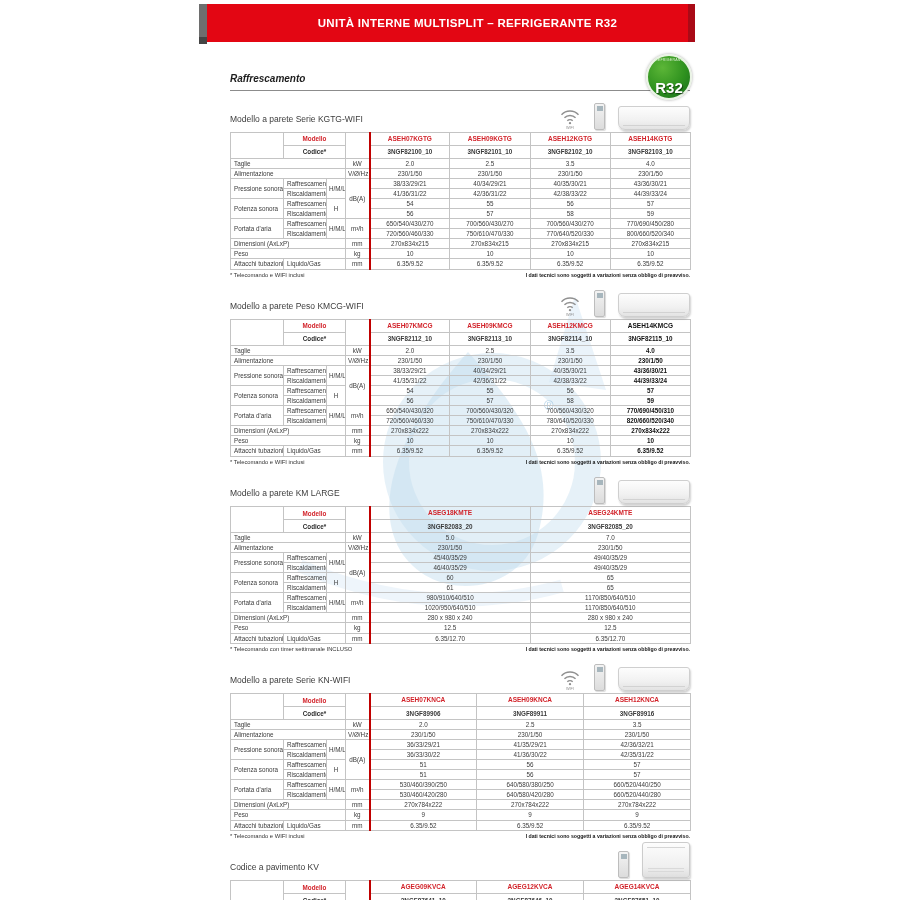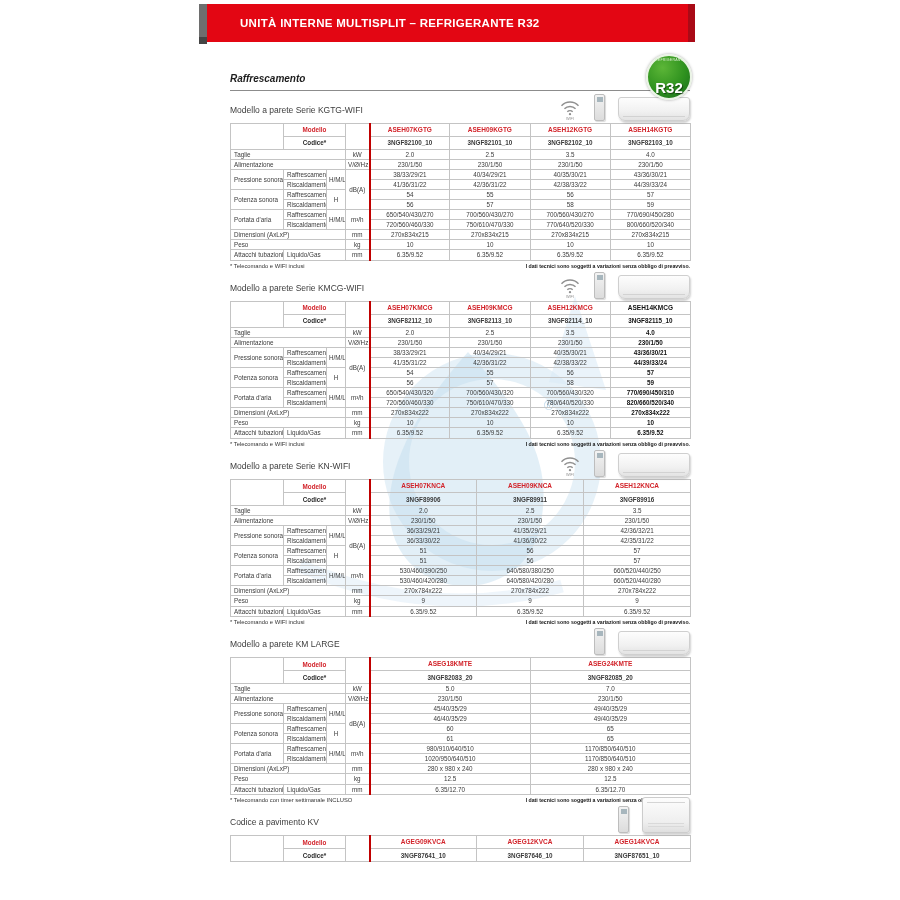--- a/index.html
+++ b/index.html
@@ -9,34 +9,34 @@
   }
   
   .watermark{position:absolute;left:0;top:0;z-index:0;pointer-events:none;}
   
   .side-strip{position:absolute;left:199px;top:4px;width:8px;height:33px;background:#6e6e6e;z-index:2;}
   .side-cap{position:absolute;left:199px;top:37px;width:8px;height:7px;background:#454545;z-index:2;}
   
   .banner{position:absolute;left:207px;top:4px;width:488px;height:38px;background:#e30613;z-index:2;}
   .banner-cap{position:absolute;right:0;top:0;width:7px;height:100%;background:#a90a16;}
   .banner-title{display:block;line-height:38px;padding-left:33px;color:#ffffff;
-    font-weight:bold;font-size:11.5px;letter-spacing:.3px;}
+    font-weight:bold;font-size:11.5px;letter-spacing:.3px;text-align:center;}
   
   .content{position:absolute;left:230px;top:60px;width:460px;z-index:1;}
   .char-row{position:relative;border-bottom:1.5px solid #8c8c8c;padding-bottom:4px;margin-top:8px;}
   .char-title{font-style:italic;font-weight:bold;font-size:10px;color:#1d1d1d;}
   
   .r32-badge{position:absolute;right:-2px;top:-14px;width:42px;height:42px;border-radius:50%;
     background:radial-gradient(circle at 35% 28%, #5cb637 0%, #2f921f 55%, #156a1a 100%);
     border:2px solid #e9f3e4;box-shadow:0 0 3px rgba(0,0,0,.35);
     display:flex;flex-direction:column;align-items:center;justify-content:center;z-index:3;gap:16px;}
   .r32-small{font-size:3.6px;color:#d8efcf;letter-spacing:.2px;line-height:1;margin-bottom:1px;}
   .r32-big{font-size:15px;font-weight:bold;color:#ffffff;line-height:1;text-shadow:1px 1px 1px rgba(0,0,0,.5);}
   
-  .section{margin-top:6px;}
+  .section{margin-top:15px;}
   .sec-head{position:relative;height:26px;}
   .sec-title{position:absolute;left:0;bottom:8px;font-size:8.5px;color:#3c3c3c;}
   .sec-icons{position:absolute;right:0;bottom:2px;display:flex;align-items:flex-end;gap:13px;}
   
   .wifi-wrap{display:flex;flex-direction:column;align-items:center;}
   .wifi-label{font-size:3.8px;color:#8f8f8f;margin-top:1px;}
   
   .remote{width:9px;height:25px;background:linear-gradient(180deg,#f3f3f3,#dcdcdc);
     border:1px solid #bdbdbd;border-radius:2px;position:relative;box-shadow:1px 1px 1px rgba(0,0,0,.15);}
   .remote-screen{position:absolute;top:2px;left:1.5px;right:1.5px;height:5px;background:#a7b6bd;}
@@ -237,21 +237,21 @@
             </tr>
           </tbody>
         </table>
         <div class="sec-foot">
           <span class="footnote">* Telecomando e WIFI inclusi</span>
           <span class="tech-note">I dati tecnici sono soggetti a variazioni senza obbligo di preavviso.</span>
         </div>
       </div>
       <div class="section">
         <div class="sec-head">
-          <div class="sec-title">Modello a parete Serie KMCG-WIFI</div>
+          <div class="sec-title">Modello a parete Peso KMCG-WIFI</div>
           <div class="sec-icons">
             <div class="wifi-wrap">
               <svg width="22" height="17" viewBox="0 0 24 19">
                 <path d="M2.5 7.5 a13 13 0 0 1 19 0" stroke="#909090" stroke-width="1.6" fill="none"></path>
                 <path d="M5.8 11 a8.5 8.5 0 0 1 12.4 0" stroke="#909090" stroke-width="1.6" fill="none"></path>
                 <path d="M9 14.2 a4.3 4.3 0 0 1 6 0" stroke="#909090" stroke-width="1.6" fill="none"></path>
                 <circle cx="12" cy="17" r="1.3" fill="#909090"></circle>
               </svg>
               <span class="wifi-label">WIFI</span>
             </div>
@@ -379,20 +379,130 @@
               <td>mm</td>
               <td class="val redL">6.35/9.52</td>
               <td class="val">6.35/9.52</td>
               <td class="val">6.35/9.52</td>
               <td class="val hl">6.35/9.52</td>
             </tr>
           </tbody>
         </table>
         <div class="sec-foot">
           <span class="footnote">* Telecomando e WIFI inclusi</span>
+          <span class="tech-note">I dati tecnici sono soggetti a variazioni senza obbligo di preavviso.</span>
+        </div>
+      </div>
+      <div class="section">
+        <div class="sec-head">
+          <div class="sec-title">Modello a parete KM LARGE</div>
+          <div class="sec-icons">
+            <div class="remote">
+              <div class="remote-screen"></div>
+            </div>
+            <div class="unit-wall">
+              <div class="unit-vent"></div>
+            </div>
+          </div>
+        </div>
+        <table class="spec">
+          <colgroup>
+            <col style="width: 53px;">
+            <col style="width: 43px;">
+            <col style="width: 19px;">
+            <col style="width: 24px;">
+            <col style="width: 160.5px;">
+            <col style="width: 160.5px;">
+          </colgroup>
+          <tbody>
+            <tr>
+              <td rowspan="2"></td>
+              <td class="hdrlab" colspan="2">Modello</td>
+              <td rowspan="2"></td>
+              <td class="mdl redL">ASEG18KMTE</td>
+              <td class="mdl">ASEG24KMTE</td>
+            </tr>
+            <tr>
+              <td class="hdrlab2" colspan="2">Codice*</td>
+              <td class="code redL">3NGF82083_20</td>
+              <td class="code">3NGF82085_20</td>
+            </tr>
+            <tr>
+              <td class="lab" colspan="3">Taglie</td>
+              <td>kW</td>
+              <td class="val redL">5.0</td>
+              <td class="val">7.0</td>
+            </tr>
+            <tr>
+              <td class="lab" colspan="3">Alimentazione</td>
+              <td>V/Ø/Hz</td>
+              <td class="val redL">230/1/50</td>
+              <td class="val">230/1/50</td>
+            </tr>
+            <tr>
+              <td class="lab" rowspan="2">Pressione sonora</td>
+              <td class="lab">Raffrescamento</td>
+              <td rowspan="2">H/M/L/Q</td>
+              <td rowspan="4">dB(A)</td>
+              <td class="val redL">45/40/35/29</td>
+              <td class="val">49/40/35/29</td>
+            </tr>
+            <tr>
+              <td class="lab">Riscaldamento</td>
+              <td class="val redL">46/40/35/29</td>
+              <td class="val">49/40/35/29</td>
+            </tr>
+            <tr>
+              <td class="lab" rowspan="2">Potenza sonora</td>
+              <td class="lab">Raffrescamento</td>
+              <td rowspan="2">H</td>
+              <td class="val redL">60</td>
+              <td class="val">65</td>
+            </tr>
+            <tr>
+              <td class="lab">Riscaldamento</td>
+              <td class="val redL">61</td>
+              <td class="val">65</td>
+            </tr>
+            <tr>
+              <td class="lab" rowspan="2">Portata d'aria</td>
+              <td class="lab">Raffrescamento</td>
+              <td rowspan="2">H/M/L/Q</td>
+              <td rowspan="2">m³/h</td>
+              <td class="val redL">980/910/640/510</td>
+              <td class="val">1170/850/640/510</td>
+            </tr>
+            <tr>
+              <td class="lab">Riscaldamento</td>
+              <td class="val redL">1020/950/640/510</td>
+              <td class="val">1170/850/640/510</td>
+            </tr>
+            <tr>
+              <td class="lab" colspan="3">Dimensioni (AxLxP)</td>
+              <td>mm</td>
+              <td class="val redL">280 x 980 x 240</td>
+              <td class="val">280 x 980 x 240</td>
+            </tr>
+            <tr>
+              <td class="lab" colspan="3">Peso</td>
+              <td>kg</td>
+              <td class="val redL">12.5</td>
+              <td class="val">12.5</td>
+            </tr>
+            <tr>
+              <td class="lab">Attacchi tubazioni</td>
+              <td class="lab" colspan="2">Liquido/Gas</td>
+              <td>mm</td>
+              <td class="val redL">6.35/12.70</td>
+              <td class="val">6.35/12.70</td>
+            </tr>
+          </tbody>
+        </table>
+        <div class="sec-foot">
+          <span class="footnote">* Telecomando con timer settimanale INCLUSO</span>
           <span class="tech-note">I dati tecnici sono soggetti a variazioni senza obbligo di preavviso.</span>
         </div>
       </div>
       <div class="section">
         <div class="sec-head">
           <div class="sec-title">Modello a parete Serie KN-WIFI</div>
           <div class="sec-icons">
             <div class="wifi-wrap">
               <svg width="22" height="17" viewBox="0 0 24 19">
                 <path d="M2.5 7.5 a13 13 0 0 1 19 0" stroke="#909090" stroke-width="1.6" fill="none"></path>
@@ -517,130 +627,20 @@
             </tr>
           </tbody>
         </table>
         <div class="sec-foot">
           <span class="footnote">* Telecomando e WIFI inclusi</span>
           <span class="tech-note">I dati tecnici sono soggetti a variazioni senza obbligo di preavviso.</span>
         </div>
       </div>
       <div class="section">
         <div class="sec-head">
-          <div class="sec-title">Modello a parete KM LARGE</div>
-          <div class="sec-icons">
-            <div class="remote">
-              <div class="remote-screen"></div>
-            </div>
-            <div class="unit-wall">
-              <div class="unit-vent"></div>
-            </div>
-          </div>
-        </div>
-        <table class="spec">
-          <colgroup>
-            <col style="width: 53px;">
-            <col style="width: 43px;">
-            <col style="width: 19px;">
-            <col style="width: 24px;">
-            <col style="width: 160.5px;">
-            <col style="width: 160.5px;">
-          </colgroup>
-          <tbody>
-            <tr>
-              <td rowspan="2"></td>
-              <td class="hdrlab" colspan="2">Modello</td>
-              <td rowspan="2"></td>
-              <td class="mdl redL">ASEG18KMTE</td>
-              <td class="mdl">ASEG24KMTE</td>
-            </tr>
-            <tr>
-              <td class="hdrlab2" colspan="2">Codice*</td>
-              <td class="code redL">3NGF82083_20</td>
-              <td class="code">3NGF82085_20</td>
-            </tr>
-            <tr>
-              <td class="lab" colspan="3">Taglie</td>
-              <td>kW</td>
-              <td class="val redL">5.0</td>
-              <td class="val">7.0</td>
-            </tr>
-            <tr>
-              <td class="lab" colspan="3">Alimentazione</td>
-              <td>V/Ø/Hz</td>
-              <td class="val redL">230/1/50</td>
-              <td class="val">230/1/50</td>
-            </tr>
-            <tr>
-              <td class="lab" rowspan="2">Pressione sonora</td>
-              <td class="lab">Raffrescamento</td>
-              <td rowspan="2">H/M/L/Q</td>
-              <td rowspan="4">dB(A)</td>
-              <td class="val redL">45/40/35/29</td>
-              <td class="val">49/40/35/29</td>
-            </tr>
-            <tr>
-              <td class="lab">Riscaldamento</td>
-              <td class="val redL">46/40/35/29</td>
-              <td class="val">49/40/35/29</td>
-            </tr>
-            <tr>
-              <td class="lab" rowspan="2">Potenza sonora</td>
-              <td class="lab">Raffrescamento</td>
-              <td rowspan="2">H</td>
-              <td class="val redL">60</td>
-              <td class="val">65</td>
-            </tr>
-            <tr>
-              <td class="lab">Riscaldamento</td>
-              <td class="val redL">61</td>
-              <td class="val">65</td>
-            </tr>
-            <tr>
-              <td class="lab" rowspan="2">Portata d'aria</td>
-              <td class="lab">Raffrescamento</td>
-              <td rowspan="2">H/M/L/Q</td>
-              <td rowspan="2">m³/h</td>
-              <td class="val redL">980/910/640/510</td>
-              <td class="val">1170/850/640/510</td>
-            </tr>
-            <tr>
-              <td class="lab">Riscaldamento</td>
-              <td class="val redL">1020/950/640/510</td>
-              <td class="val">1170/850/640/510</td>
-            </tr>
-            <tr>
-              <td class="lab" colspan="3">Dimensioni (AxLxP)</td>
-              <td>mm</td>
-              <td class="val redL">280 x 980 x 240</td>
-              <td class="val">280 x 980 x 240</td>
-            </tr>
-            <tr>
-              <td class="lab" colspan="3">Peso</td>
-              <td>kg</td>
-              <td class="val redL">12.5</td>
-              <td class="val">12.5</td>
-            </tr>
-            <tr>
-              <td class="lab">Attacchi tubazioni</td>
-              <td class="lab" colspan="2">Liquido/Gas</td>
-              <td>mm</td>
-              <td class="val redL">6.35/12.70</td>
-              <td class="val">6.35/12.70</td>
-            </tr>
-          </tbody>
-        </table>
-        <div class="sec-foot">
-          <span class="footnote">* Telecomando con timer settimanale INCLUSO</span>
-          <span class="tech-note">I dati tecnici sono soggetti a variazioni senza obbligo di preavviso.</span>
-        </div>
-      </div>
-      <div class="section">
-        <div class="sec-head">
           <div class="sec-title">Codice a pavimento KV</div>
           <div class="sec-icons">
             <div class="remote">
               <div class="remote-screen"></div>
             </div>
             <div class="unit-floor">
               <div class="panel"></div>
               <div class="vents"></div>
             </div>
           </div>

